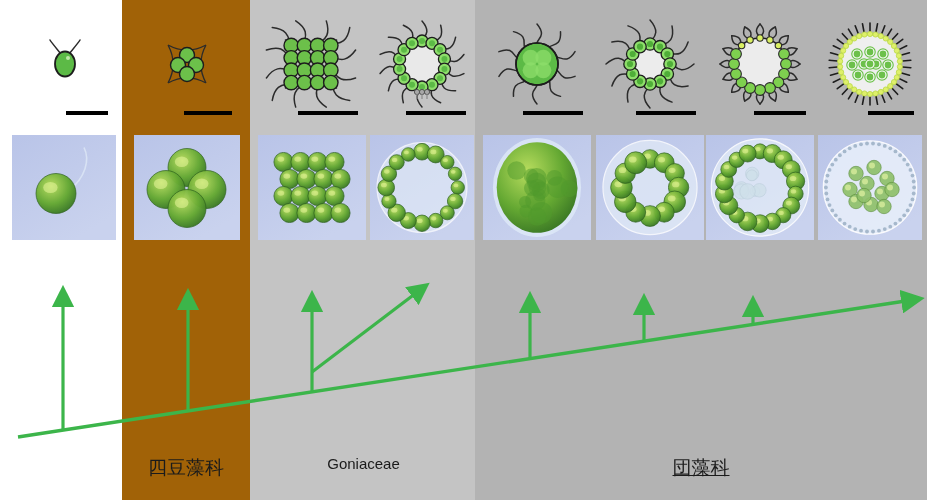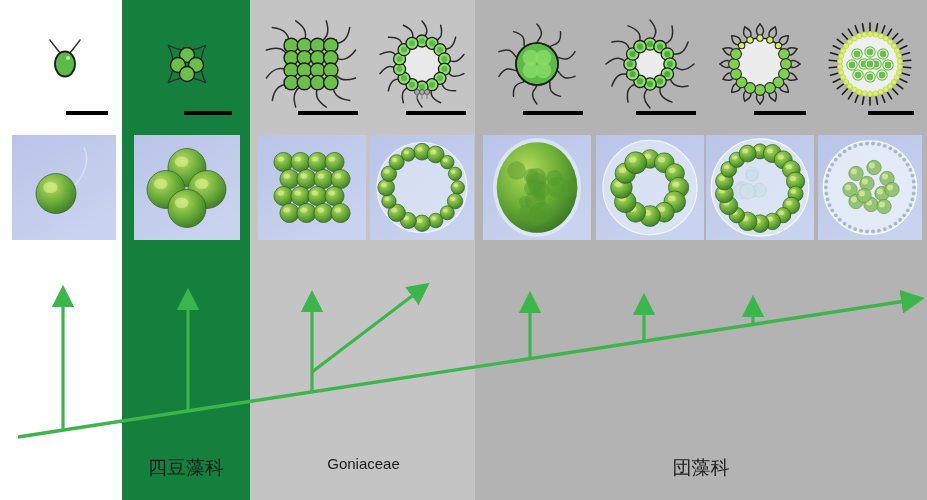--- a/index.html
+++ b/index.html
@@ -22,28 +22,28 @@
   svg{display:block;}
   .arrowlayer{position:absolute;left:0;top:0;}
 </style>
 </head>
 <body>
 
 <div id="fig">
 
   <div id="bands">
       <div class="band" style="left: 0px; width: 122px; background: rgb(255, 255, 255);"></div>
-      <div class="band" style="left: 122px; width: 128px; background: #15803d;">
+      <div class="band" style="left: 122px; width: 128px; background: #a16207;">
         <div class="band-label" style="top: 455px; font-size: 19px;">四豆藻科</div>
       </div>
       <div class="band" style="left: 250px; width: 227px; background: rgb(196, 196, 196);">
         <div class="band-label" style="top: 455px; font-size: 15px;">Goniaceae</div>
       </div>
       <div class="band" style="left: 475px; width: 452px; background: rgb(179, 179, 179);">
-        <div class="band-label" style="top: 455px; font-size: 19px;">団藻科</div>
+        <div class="band-label" style="top: 455px; font-size: 19px; text-decoration: underline;">団藻科</div>
       </div>
     </div>
 
   <div id="columns">
       <div class="col" style="left: 8px; width: 114px;">
         <div class="schematic" style="top: 14px; height: 100px;">
           <svg width="114" height="100" viewBox="0 0 114 100">
             <g>
               <path d="M53,40 C50.8,37.2 43,28 42,26" fill="none" stroke="#2b2b2b" stroke-width="1.5" stroke-linecap="round"></path>
               <path d="M61,40 C63.2,37.2 71,28 72,26" fill="none" stroke="#2b2b2b" stroke-width="1.5" stroke-linecap="round"></path>

